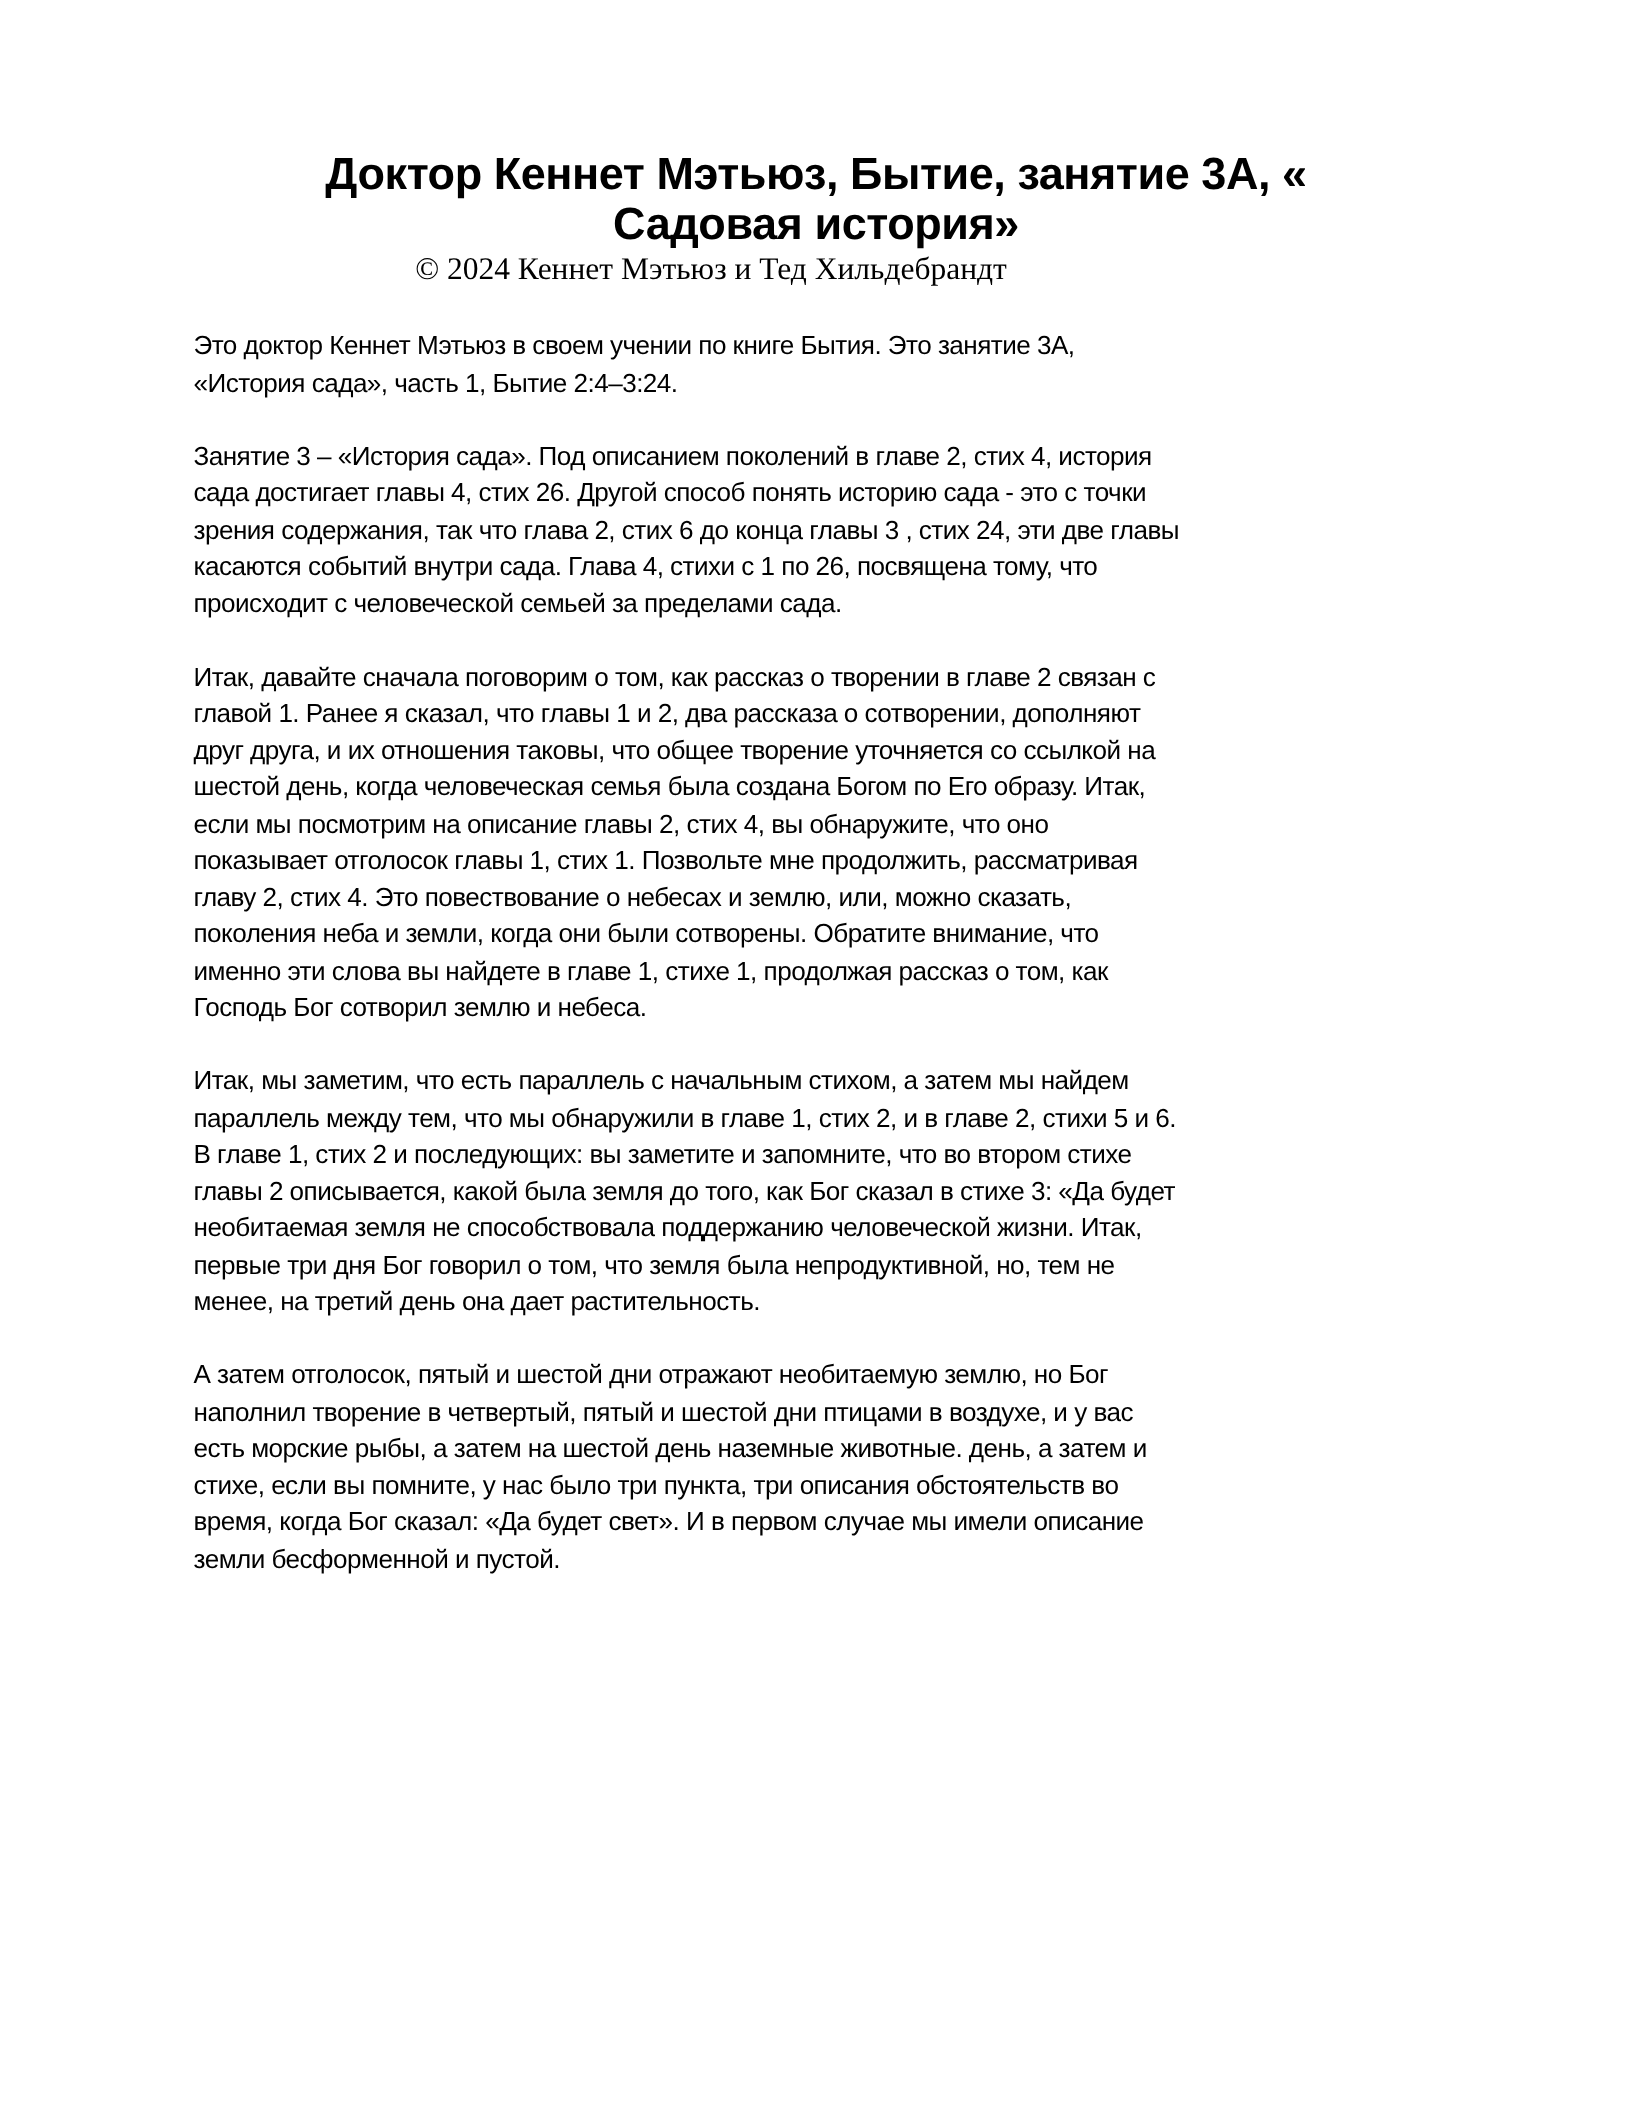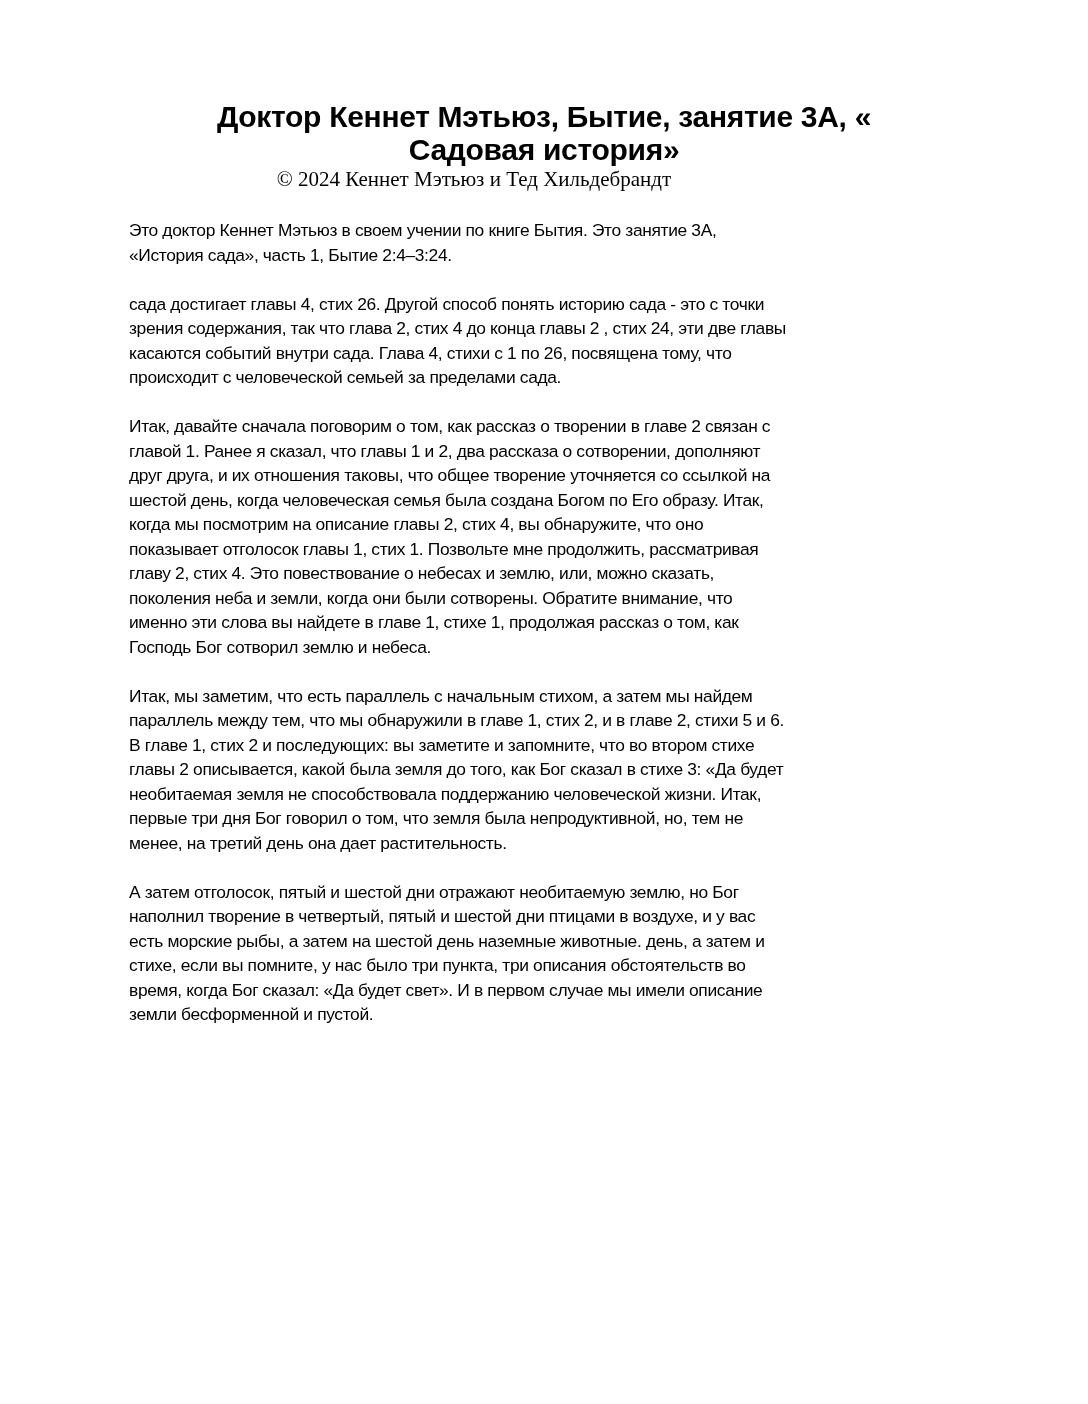--- a/index.html
+++ b/index.html
@@ -76,31 +76,32 @@
     <span class="line">Садовая история»</span>
   </h1>
   <div class="copyright">© 2024 Кеннет Мэтьюз и Тед Хильдебрандт</div>
 
   <div class="body-text">
     <p class="para">
       <span class="line">Это доктор Кеннет Мэтьюз в своем учении по книге Бытия. Это занятие 3А,</span>
       <span class="line">«История сада», часть 1, Бытие 2:4–3:24.</span>
     </p>
     <p class="para">
+      <span class="line">Занятие 3 – «История сада». Под описанием поколений в главе 2, стих 4, история</span>
       <span class="line">сада достигает главы 4, стих 26. Другой способ понять историю сада - это с точки</span>
-      <span class="line">зрения содержания, так что глава 2, стих 4 до конца главы 2 , стих 24, эти две главы</span>
+      <span class="line">зрения содержания, так что глава 2, стих 6 до конца главы 3 , стих 24, эти две главы</span>
       <span class="line">касаются событий внутри сада. Глава 4, стихи с 1 по 26, посвящена тому, что</span>
       <span class="line">происходит с человеческой семьей за пределами сада.</span>
     </p>
     <p class="para">
       <span class="line">Итак, давайте сначала поговорим о том, как рассказ о творении в главе 2 связан с</span>
       <span class="line">главой 1. Ранее я сказал, что главы 1 и 2, два рассказа о сотворении, дополняют</span>
       <span class="line">друг друга, и их отношения таковы, что общее творение уточняется со ссылкой на</span>
       <span class="line">шестой день, когда человеческая семья была создана Богом по Его образу. Итак,</span>
-      <span class="line">когда мы посмотрим на описание главы 2, стих 4, вы обнаружите, что оно</span>
+      <span class="line">если мы посмотрим на описание главы 2, стих 4, вы обнаружите, что оно</span>
       <span class="line">показывает отголосок главы 1, стих 1. Позвольте мне продолжить, рассматривая</span>
       <span class="line">главу 2, стих 4. Это повествование о небесах и землю, или, можно сказать,</span>
       <span class="line">поколения неба и земли, когда они были сотворены. Обратите внимание, что</span>
       <span class="line">именно эти слова вы найдете в главе 1, стихе 1, продолжая рассказ о том, как</span>
       <span class="line">Господь Бог сотворил землю и небеса.</span>
     </p>
     <p class="para">
       <span class="line">Итак, мы заметим, что есть параллель с начальным стихом, а затем мы найдем</span>
       <span class="line">параллель между тем, что мы обнаружили в главе 1, стих 2, и в главе 2, стихи 5 и 6.</span>
       <span class="line">В главе 1, стих 2 и последующих:  вы заметите и запомните, что во втором стихе</span>

